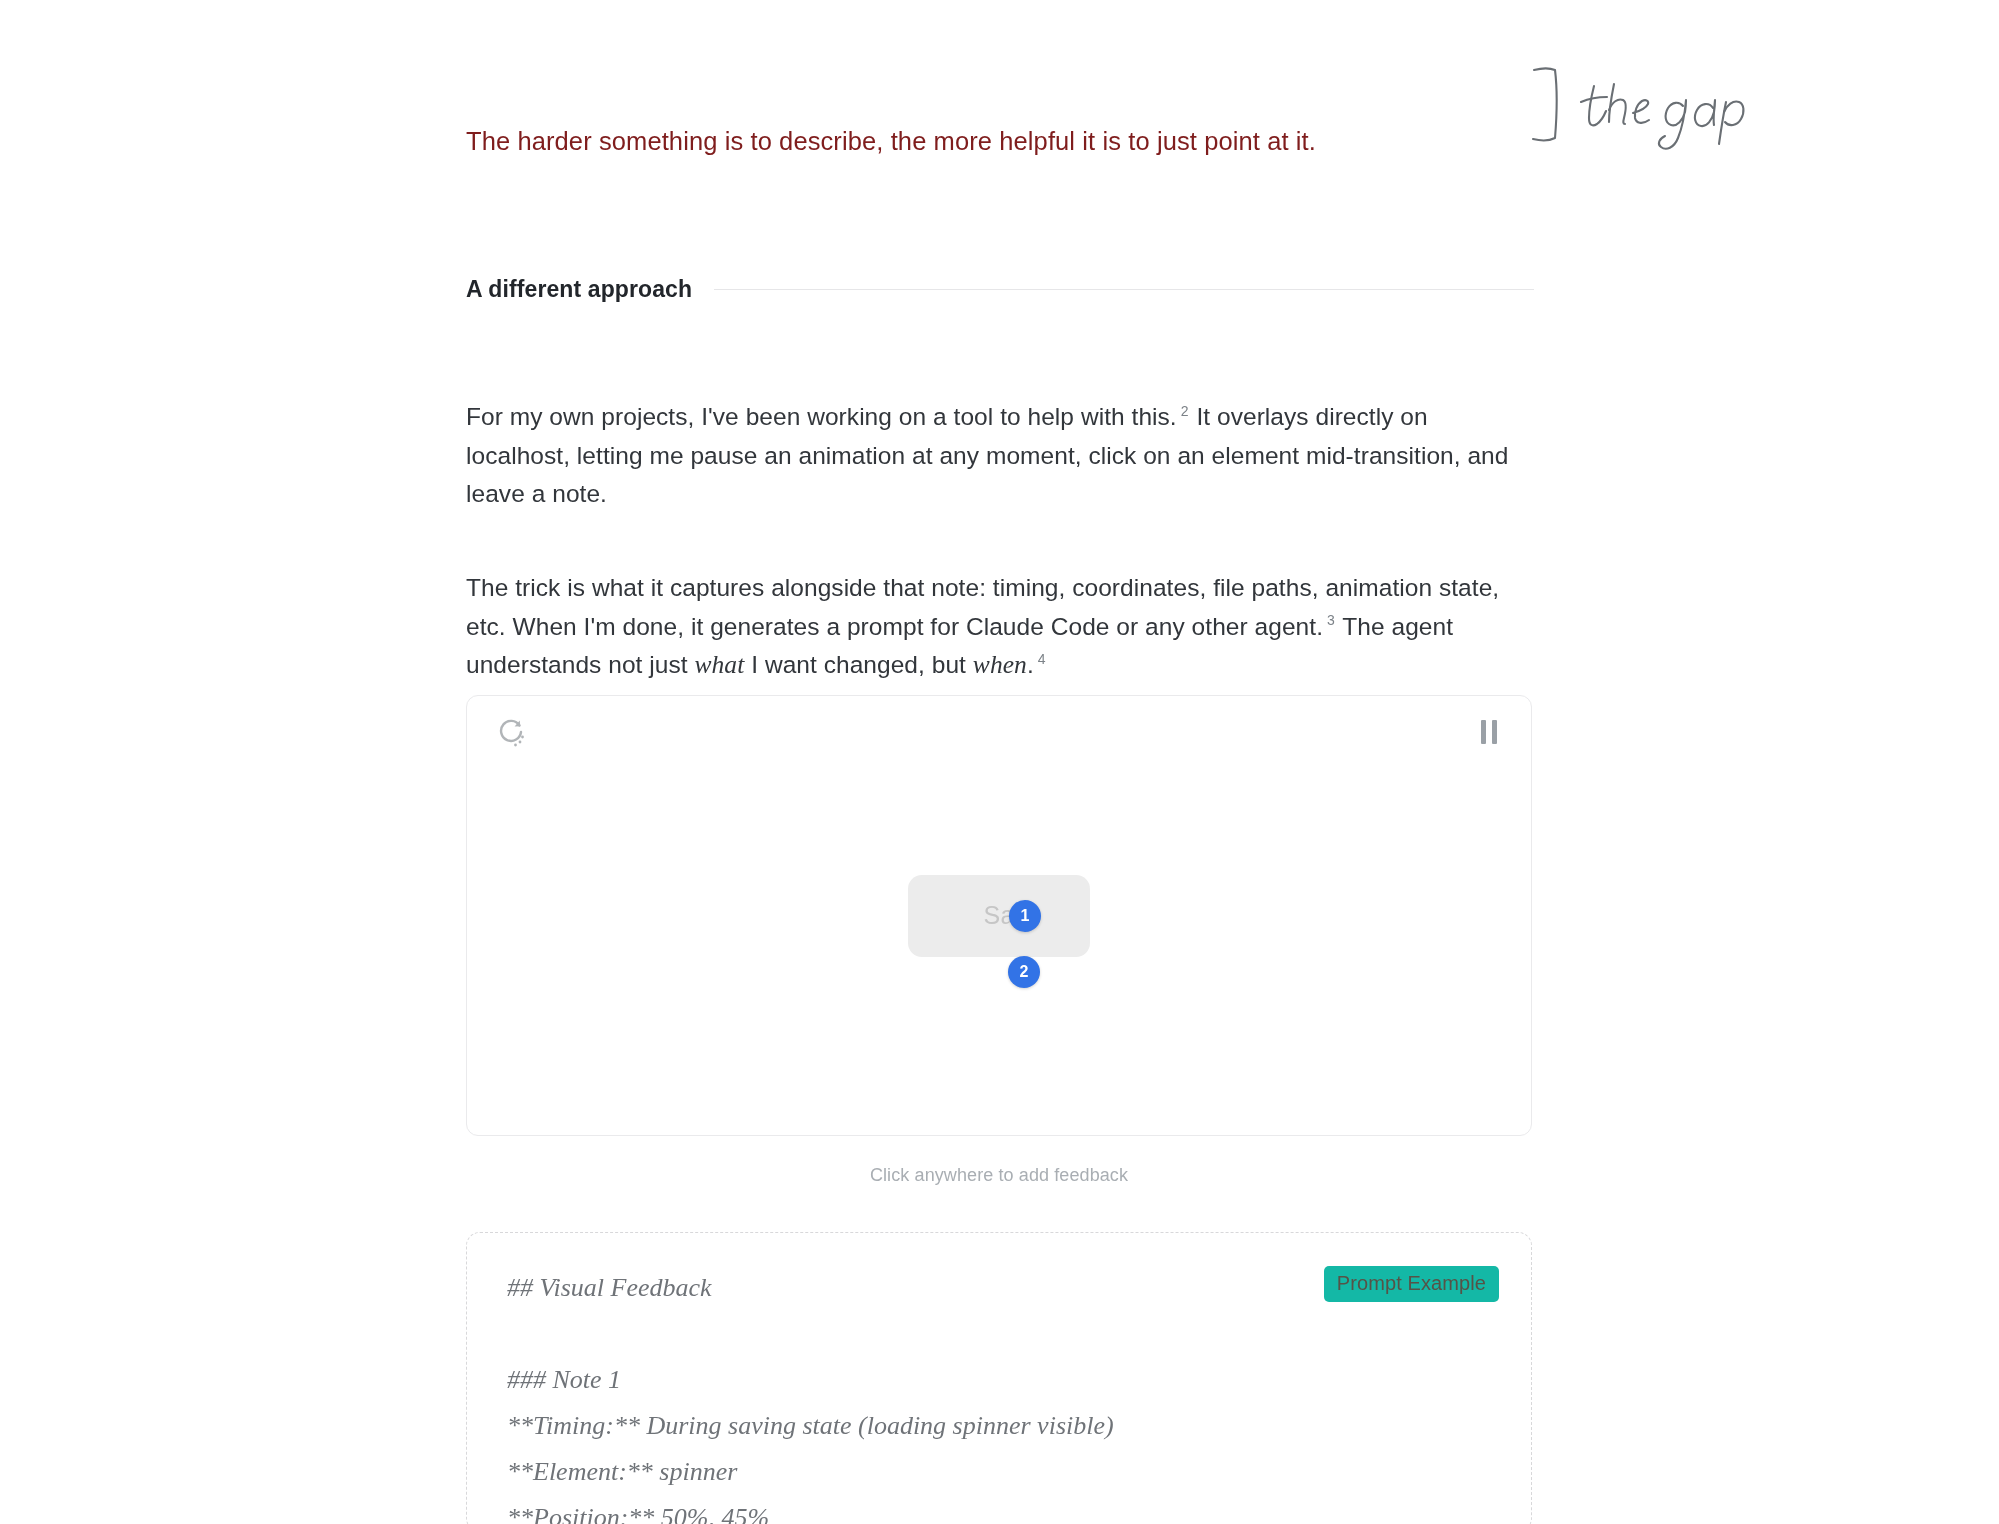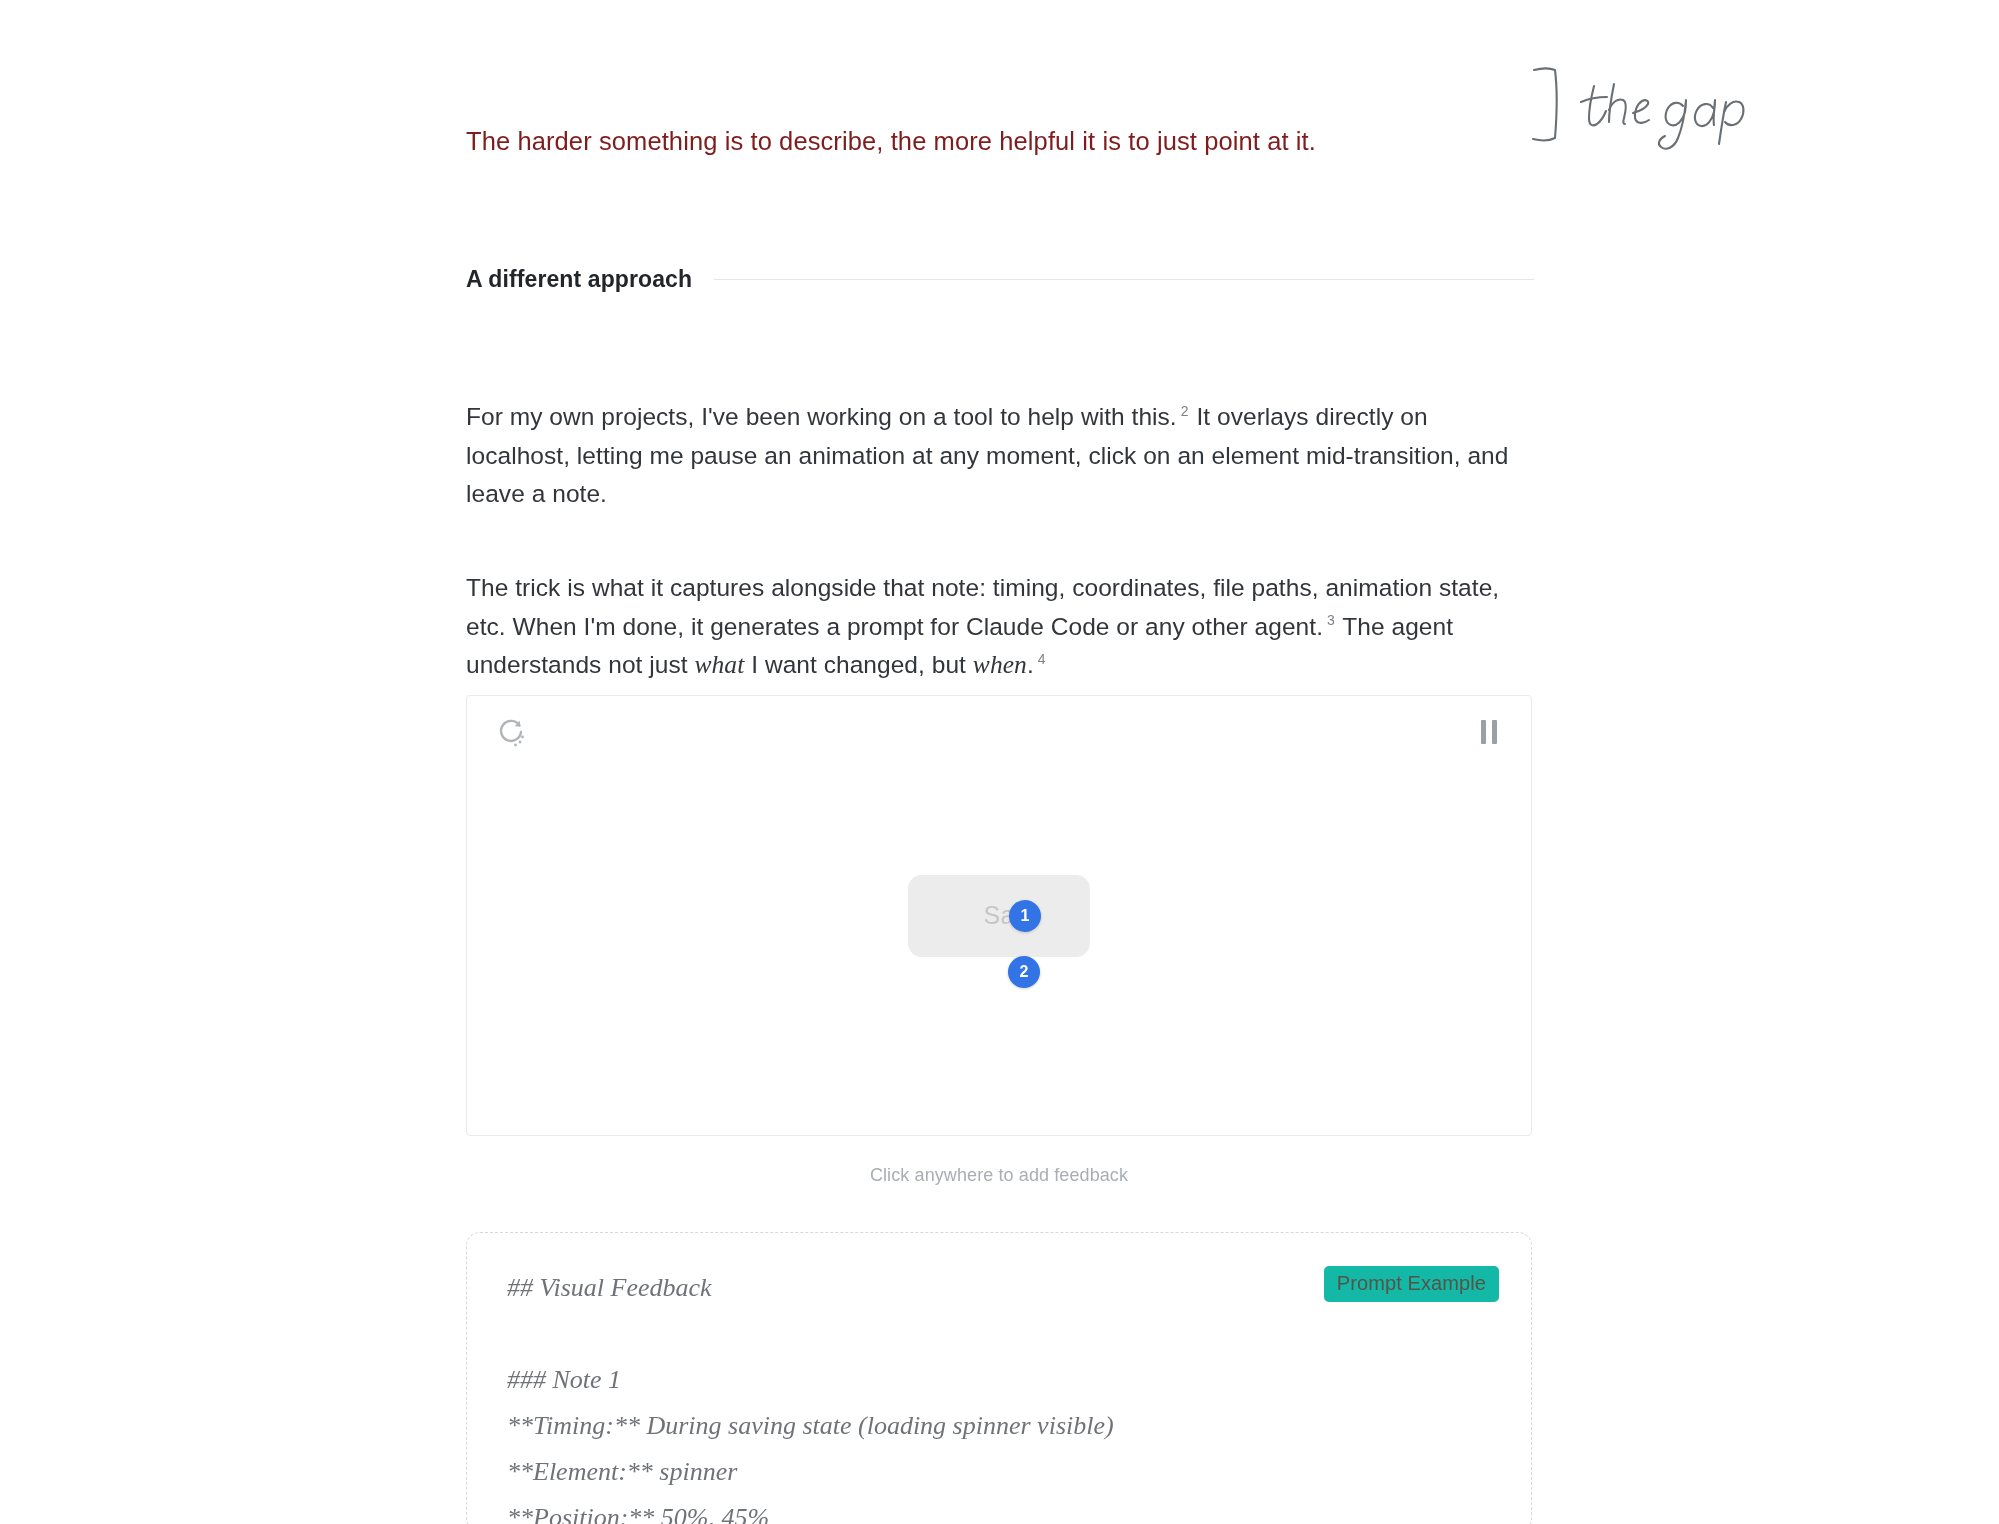--- a/index.html
+++ b/index.html
@@ -42,21 +42,21 @@
     width: 260px;
     height: 100px;
     pointer-events: none;
   }
   .handwriting svg { display: block; }
 
   
   .section-head {
     position: absolute;
     left: 466px;
-    top: 266px;
+    top: 276px;
     width: 1068px;
     display: flex;
     align-items: center;
     gap: 22px;
   }
   .section-head .title {
     font-size: 23px;
     font-weight: bold;
     color: #22262b;
     white-space: nowrap;
@@ -96,21 +96,21 @@
   }
 
   
   .demo-panel {
     position: absolute;
     left: 466px;
     top: 695px;
     width: 1066px;
     height: 441px;
     border: 1px solid #eaeaec;
-    border-radius: 4px;
+    border-radius: 12px;
     background: #ffffff;
     box-sizing: border-box;
   }
   .spinner-icon {
     position: absolute;
     left: 27px;
     top: 19px;
     width: 34px;
     height: 34px;
     opacity: 0.62;

